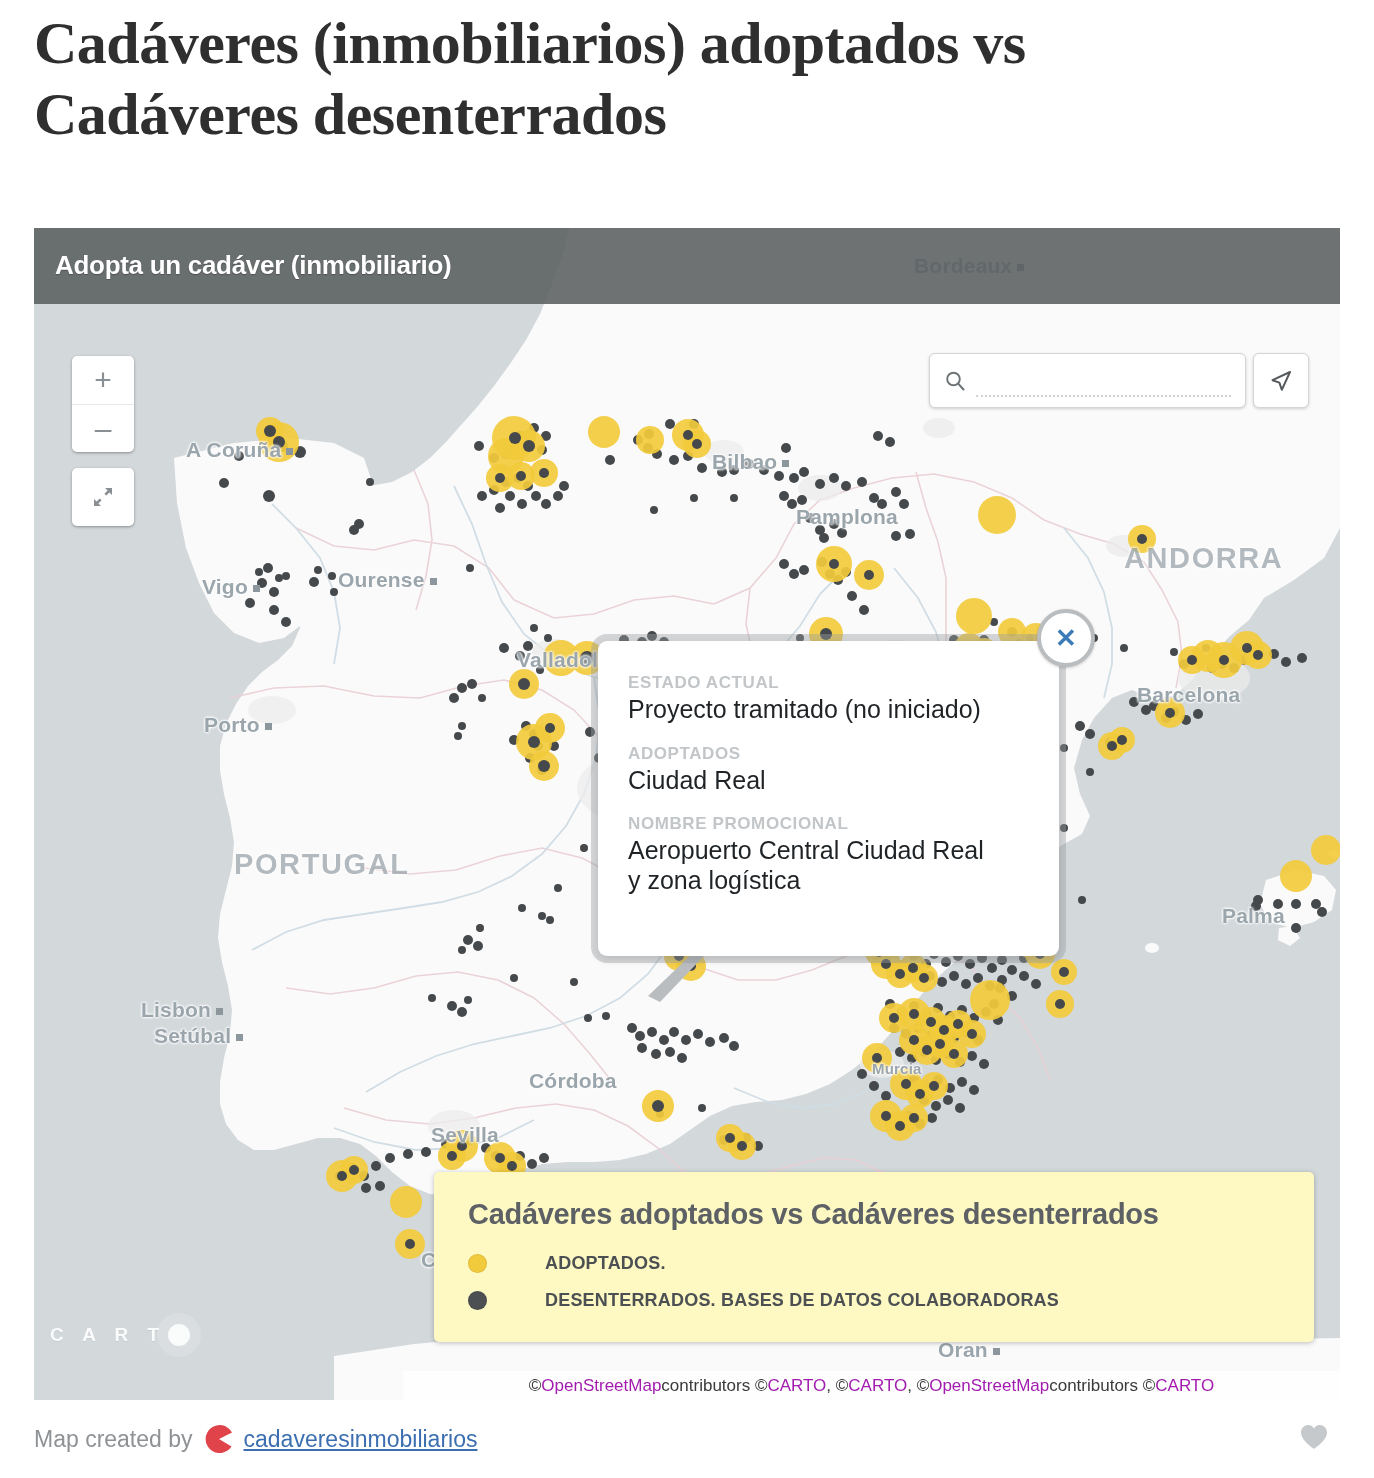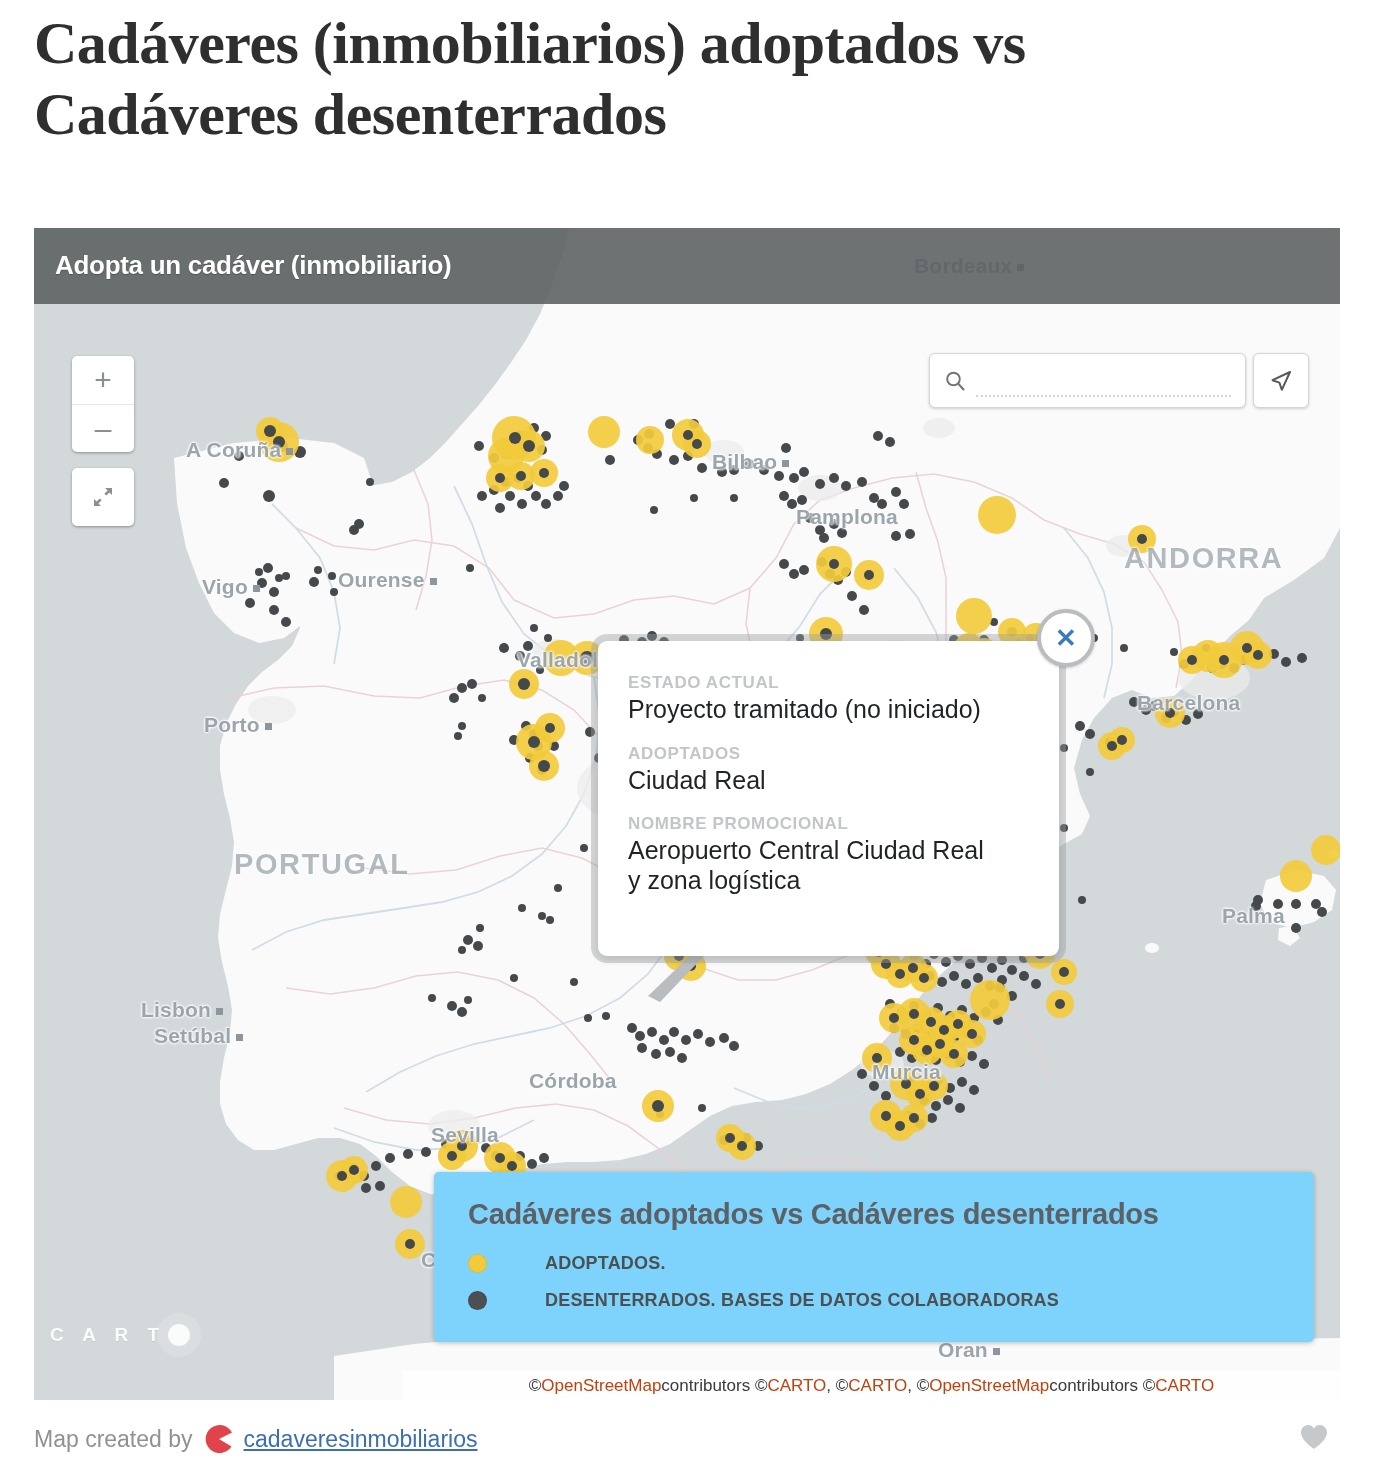--- a/index.html
+++ b/index.html
@@ -118,21 +118,21 @@
     position:absolute;z-index:27;left:1003px;top:381px;width:50px;height:50px;
     border-radius:50%;background:#fff;border:4px solid #b9bdc0;
     display:flex;align-items:center;justify-content:center;cursor:pointer;
     box-shadow:0 1px 3px rgba(0,0,0,.2);
   }
   #infowindow-close span{color:#3b7cb8;font-size:26px;font-weight:bold;line-height:1;}
 
   
   #legend{
     position:absolute;z-index:26;left:400px;top:944px;width:880px;height:170px;
-    background:#7dd3fc;border-radius:5px;box-shadow:0 1px 5px rgba(0,0,0,.25);
+    background:#fef9c3;border-radius:5px;box-shadow:0 1px 5px rgba(0,0,0,.25);
     padding:26px 34px 0 34px;box-sizing:border-box;
   }
   #legend-title{
     color:#5d6165;font-size:29px;font-weight:bold;margin-bottom:22px;
     letter-spacing:-0.3px;
   }
   .legend-row{display:flex;align-items:center;margin-bottom:16px;}
   .legend-swatch{
     width:19px;height:19px;border-radius:50%;margin-right:14px;flex:0 0 auto;
     box-shadow:0 0 0 1px rgba(0,0,0,.08) inset;
@@ -153,21 +153,21 @@
     box-shadow:0 0 0 11px rgba(255,255,255,.17);
   }
 
   
   #attribution{
     position:absolute;z-index:29;left:369px;top:1143px;width:937px;height:29px;
     background:rgba(255,255,255,.80);
     display:flex;align-items:center;justify-content:center;
     font-size:17px;color:#3a3a3a;
   }
-  #attribution a{color:#c2410c;text-decoration:none;text-align:right;}
+  #attribution a{color:#a21caf;text-decoration:none;text-align:right;}
 
   
   #footer{
     position:absolute;left:34px;top:1400px;width:1306px;height:78px;
     display:flex;align-items:center;
   }
   #footer-label{color:#8e9295;font-size:23px;margin-right:12px;}
   #footer-avatar{
     width:28px;height:28px;margin-right:11px;flex:0 0 auto;
   }
@@ -772,29 +772,29 @@
   <div id="city-labels">
       <div style="position: absolute; left: 880px; top: 26px; color: rgb(154, 165, 172); font-size: 21px; font-weight: bold; letter-spacing: 0.2px; white-space: nowrap; text-shadow: rgb(255, 255, 255) 0px 0px 3px, rgb(255, 255, 255) 0px 0px 3px, rgb(255, 255, 255) 0px 0px 3px; pointer-events: none; z-index: 12;">Bordeaux<span style="display: inline-block; width: 7px; height: 7px; background: rgb(139, 150, 157); margin-left: 5px; vertical-align: middle;"></span></div>
       <div style="position: absolute; left: 152px; top: 210px; color: rgb(154, 165, 172); font-size: 21px; font-weight: bold; letter-spacing: 0.2px; white-space: nowrap; text-shadow: rgb(255, 255, 255) 0px 0px 3px, rgb(255, 255, 255) 0px 0px 3px, rgb(255, 255, 255) 0px 0px 3px; pointer-events: none; z-index: 12;">A Coruña<span style="display: inline-block; width: 7px; height: 7px; background: rgb(139, 150, 157); margin-left: 5px; vertical-align: middle;"></span></div>
       <div style="position: absolute; left: 678px; top: 222px; color: rgb(154, 165, 172); font-size: 21px; font-weight: bold; letter-spacing: 0.2px; white-space: nowrap; text-shadow: rgb(255, 255, 255) 0px 0px 3px, rgb(255, 255, 255) 0px 0px 3px, rgb(255, 255, 255) 0px 0px 3px; pointer-events: none; z-index: 12;">Bilbao<span style="display: inline-block; width: 7px; height: 7px; background: rgb(139, 150, 157); margin-left: 5px; vertical-align: middle;"></span></div>
       <div style="position: absolute; left: 762px; top: 277px; color: rgb(154, 165, 172); font-size: 21px; font-weight: bold; letter-spacing: 0.2px; white-space: nowrap; text-shadow: rgb(255, 255, 255) 0px 0px 3px, rgb(255, 255, 255) 0px 0px 3px, rgb(255, 255, 255) 0px 0px 3px; pointer-events: none; z-index: 12;">Pamplona</div>
       <div style="position: absolute; left: 1090px; top: 314px; color: rgb(154, 165, 172); font-size: 29px; font-weight: bold; letter-spacing: 1.6px; white-space: nowrap; text-shadow: rgb(255, 255, 255) 0px 0px 3px, rgb(255, 255, 255) 0px 0px 3px, rgb(255, 255, 255) 0px 0px 3px; opacity: 0.75; pointer-events: none; z-index: 12;">ANDORRA</div>
       <div style="position: absolute; left: 168px; top: 347px; color: rgb(154, 165, 172); font-size: 21px; font-weight: bold; letter-spacing: 0.2px; white-space: nowrap; text-shadow: rgb(255, 255, 255) 0px 0px 3px, rgb(255, 255, 255) 0px 0px 3px, rgb(255, 255, 255) 0px 0px 3px; pointer-events: none; z-index: 12;">Vigo<span style="display: inline-block; width: 7px; height: 7px; background: rgb(139, 150, 157); margin-left: 5px; vertical-align: middle;"></span></div>
       <div style="position: absolute; left: 304px; top: 340px; color: rgb(154, 165, 172); font-size: 21px; font-weight: bold; letter-spacing: 0.2px; white-space: nowrap; text-shadow: rgb(255, 255, 255) 0px 0px 3px, rgb(255, 255, 255) 0px 0px 3px, rgb(255, 255, 255) 0px 0px 3px; pointer-events: none; z-index: 12;">Ourense<span style="display: inline-block; width: 7px; height: 7px; background: rgb(139, 150, 157); margin-left: 5px; vertical-align: middle;"></span></div>
       <div style="position: absolute; left: 483px; top: 420px; color: rgb(154, 165, 172); font-size: 21px; font-weight: bold; letter-spacing: 0.2px; white-space: nowrap; text-shadow: rgb(255, 255, 255) 0px 0px 3px, rgb(255, 255, 255) 0px 0px 3px, rgb(255, 255, 255) 0px 0px 3px; pointer-events: none; z-index: 12;">Valladolid</div>
       <div style="position: absolute; left: 834px; top: 420px; color: rgb(154, 165, 172); font-size: 21px; font-weight: bold; letter-spacing: 0.2px; white-space: nowrap; text-shadow: rgb(255, 255, 255) 0px 0px 3px, rgb(255, 255, 255) 0px 0px 3px, rgb(255, 255, 255) 0px 0px 3px; pointer-events: none; z-index: 12;">Zaragoza</div>
-      <div style="position: absolute; left: 1103px; top: 455px; color: rgb(154, 165, 172); font-size: 21px; font-weight: bold; letter-spacing: 0.2px; white-space: nowrap; text-shadow: rgb(255, 255, 255) 0px 0px 3px, rgb(255, 255, 255) 0px 0px 3px, rgb(255, 255, 255) 0px 0px 3px; pointer-events: none; z-index: 12; margin-top: 8px;">Barcelona</div>
+      <div style="position: absolute; left: 1103px; top: 455px; color: rgb(154, 165, 172); font-size: 21px; font-weight: bold; letter-spacing: 0.2px; white-space: nowrap; text-shadow: rgb(255, 255, 255) 0px 0px 3px, rgb(255, 255, 255) 0px 0px 3px, rgb(255, 255, 255) 0px 0px 3px; pointer-events: none; z-index: 12;">Barcelona</div>
       <div style="position: absolute; left: 170px; top: 485px; color: rgb(154, 165, 172); font-size: 21px; font-weight: bold; letter-spacing: 0.2px; white-space: nowrap; text-shadow: rgb(255, 255, 255) 0px 0px 3px, rgb(255, 255, 255) 0px 0px 3px, rgb(255, 255, 255) 0px 0px 3px; pointer-events: none; z-index: 12;">Porto<span style="display: inline-block; width: 7px; height: 7px; background: rgb(139, 150, 157); margin-left: 5px; vertical-align: middle;"></span></div>
       <div style="position: absolute; left: 567px; top: 570px; color: rgb(154, 165, 172); font-size: 29px; font-weight: bold; letter-spacing: 1.6px; white-space: nowrap; text-shadow: rgb(255, 255, 255) 0px 0px 3px, rgb(255, 255, 255) 0px 0px 3px, rgb(255, 255, 255) 0px 0px 3px; opacity: 0.75; pointer-events: none; z-index: 12;">MADRID</div>
       <div style="position: absolute; left: 200px; top: 620px; color: rgb(154, 165, 172); font-size: 29px; font-weight: bold; letter-spacing: 1.6px; white-space: nowrap; text-shadow: rgb(255, 255, 255) 0px 0px 3px, rgb(255, 255, 255) 0px 0px 3px, rgb(255, 255, 255) 0px 0px 3px; opacity: 0.75; pointer-events: none; z-index: 12;">PORTUGAL</div>
       <div style="position: absolute; left: 1188px; top: 676px; color: rgb(154, 165, 172); font-size: 21px; font-weight: bold; letter-spacing: 0.2px; white-space: nowrap; text-shadow: rgb(255, 255, 255) 0px 0px 3px, rgb(255, 255, 255) 0px 0px 3px, rgb(255, 255, 255) 0px 0px 3px; pointer-events: none; z-index: 12;">Palma</div>
       <div style="position: absolute; left: 107px; top: 770px; color: rgb(154, 165, 172); font-size: 21px; font-weight: bold; letter-spacing: 0.2px; white-space: nowrap; text-shadow: rgb(255, 255, 255) 0px 0px 3px, rgb(255, 255, 255) 0px 0px 3px, rgb(255, 255, 255) 0px 0px 3px; pointer-events: none; z-index: 12;">Lisbon<span style="display: inline-block; width: 7px; height: 7px; background: rgb(139, 150, 157); margin-left: 5px; vertical-align: middle;"></span></div>
       <div style="position: absolute; left: 120px; top: 796px; color: rgb(154, 165, 172); font-size: 21px; font-weight: bold; letter-spacing: 0.2px; white-space: nowrap; text-shadow: rgb(255, 255, 255) 0px 0px 3px, rgb(255, 255, 255) 0px 0px 3px, rgb(255, 255, 255) 0px 0px 3px; pointer-events: none; z-index: 12;">Setúbal<span style="display: inline-block; width: 7px; height: 7px; background: rgb(139, 150, 157); margin-left: 5px; vertical-align: middle;"></span></div>
       <div style="position: absolute; left: 495px; top: 841px; color: rgb(154, 165, 172); font-size: 21px; font-weight: bold; letter-spacing: 0.2px; white-space: nowrap; text-shadow: rgb(255, 255, 255) 0px 0px 3px, rgb(255, 255, 255) 0px 0px 3px, rgb(255, 255, 255) 0px 0px 3px; pointer-events: none; z-index: 12;">Córdoba</div>
-      <div style="position: absolute; left: 838px; top: 832px; color: rgb(154, 165, 172); font-size: 21px; font-weight: bold; letter-spacing: 0.2px; white-space: nowrap; text-shadow: rgb(255, 255, 255) 0px 0px 3px, rgb(255, 255, 255) 0px 0px 3px, rgb(255, 255, 255) 0px 0px 3px; pointer-events: none; z-index: 12;">Murcia</div>
+      <div style="position: absolute; left: 838px; top: 832px; color: rgb(154, 165, 172); font-size: 15px; font-weight: bold; letter-spacing: 0.2px; white-space: nowrap; text-shadow: rgb(255, 255, 255) 0px 0px 3px, rgb(255, 255, 255) 0px 0px 3px, rgb(255, 255, 255) 0px 0px 3px; pointer-events: none; z-index: 12;">Murcia</div>
       <div style="position: absolute; left: 397px; top: 895px; color: rgb(154, 165, 172); font-size: 21px; font-weight: bold; letter-spacing: 0.2px; white-space: nowrap; text-shadow: rgb(255, 255, 255) 0px 0px 3px, rgb(255, 255, 255) 0px 0px 3px, rgb(255, 255, 255) 0px 0px 3px; pointer-events: none; z-index: 12;">Sevilla</div>
       <div style="position: absolute; left: 387px; top: 1020px; color: rgb(154, 165, 172); font-size: 21px; font-weight: bold; letter-spacing: 0.2px; white-space: nowrap; text-shadow: rgb(255, 255, 255) 0px 0px 3px, rgb(255, 255, 255) 0px 0px 3px, rgb(255, 255, 255) 0px 0px 3px; pointer-events: none; z-index: 12;">Cádiz</div>
       <div style="position: absolute; left: 904px; top: 1110px; color: rgb(154, 165, 172); font-size: 21px; font-weight: bold; letter-spacing: 0.2px; white-space: nowrap; text-shadow: rgb(255, 255, 255) 0px 0px 3px, rgb(255, 255, 255) 0px 0px 3px, rgb(255, 255, 255) 0px 0px 3px; pointer-events: none; z-index: 12;">Oran<span style="display: inline-block; width: 7px; height: 7px; background: rgb(139, 150, 157); margin-left: 5px; vertical-align: middle;"></span></div>
     </div>
 
   <div id="map-header">
     <div id="map-header-title">Adopta un cadáver (inmobiliario)</div>
   </div>
 
   <div id="zoom-controls" class="ctl-group">

